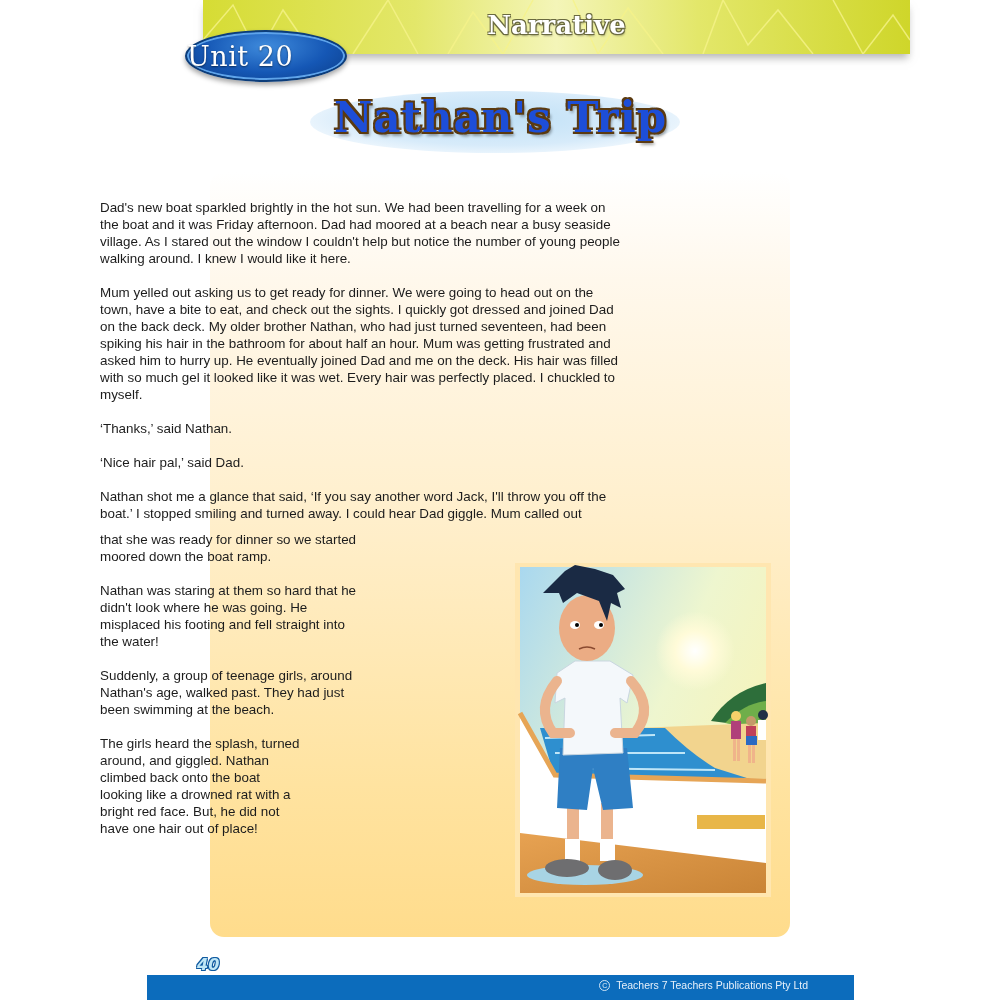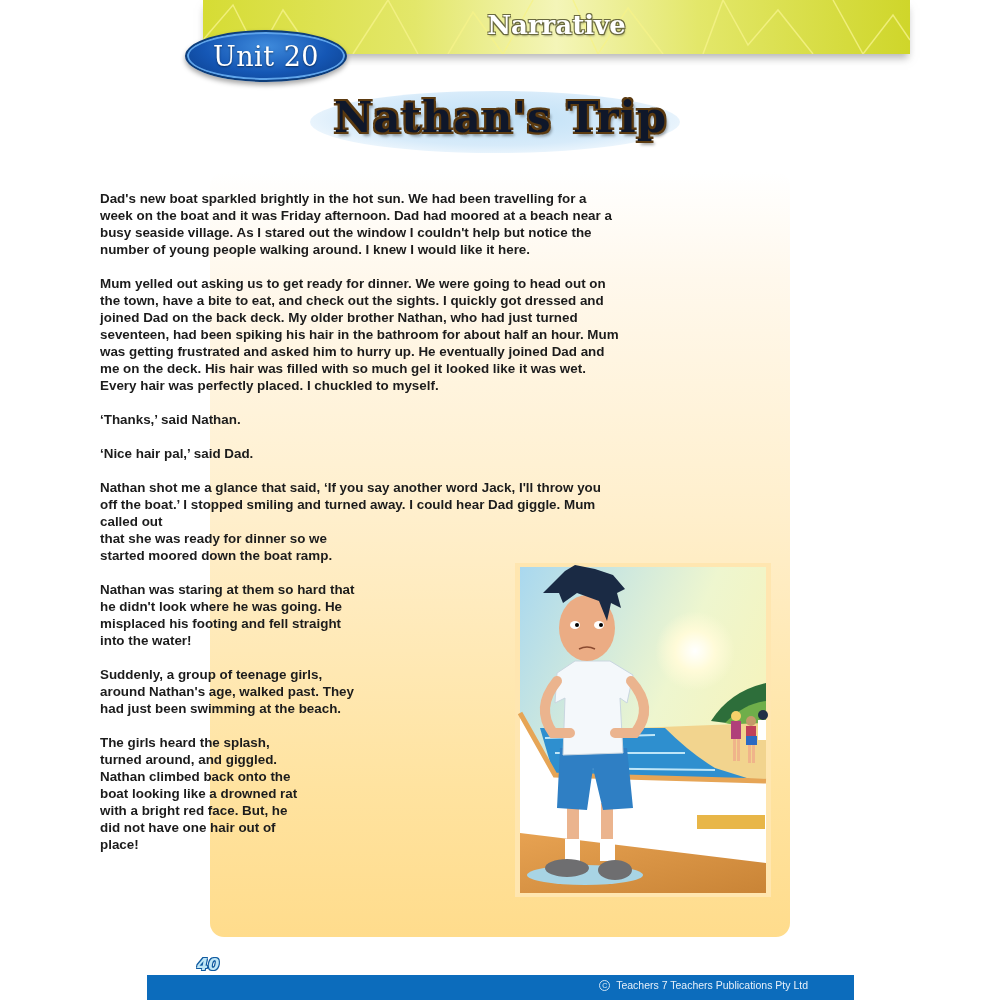--- a/index.html
+++ b/index.html
@@ -22,50 +22,50 @@
     position: absolute; left: 0; width: 707px; top: 10px; text-align: center;
     font-family: "DejaVu Serif", serif; font-size: 26px; font-weight: bold; letter-spacing: 0px;
     color: #ffffff;
     text-shadow: -1px -1px 0 #6a6a40, 1px -1px 0 #6a6a40, -1px 1px 0 #6a6a40, 1px 1px 0 #6a6a40, 1px 2px 2px rgba(0,0,0,0.35);
   }
   .unit-badge {
     position: absolute; left: 38px; top: 30px; width: 158px; height: 48px; border-radius: 50%;
     background: radial-gradient(ellipse at 50% 30%, #3f8bdc 0%, #1557b5 55%, #0b3c86 100%);
     border: 2px solid #0c3d7a;
     box-shadow: 0 0 0 2px #5fa4ea inset, 0 3px 5px rgba(0,0,0,0.35);
-    display: flex; align-items: center; justify-content: center;
+    display: flex; align-items: center; 
   }
   .unit-badge span {
     font-family: "DejaVu Serif", serif; color: #ffffff; font-size: 27px; letter-spacing: 0.5px;
     text-shadow: 0 1px 2px rgba(0,0,0,0.5);
   }
 
   
   .title-oval {
     position: absolute; left: 163px; top: 91px; width: 370px; height: 62px; border-radius: 50%;
     background: radial-gradient(ellipse at 50% 45%, #bfe0f6 0%, #d7ebfa 55%, rgba(235,245,253,0.6) 80%, rgba(255,255,255,0) 100%);
   }
   .story-title {
     position: absolute; left: 0; width: 707px; top: 93px; text-align: center;
     font-family: "DejaVu Serif", serif; font-weight: bold; font-size: 42px; letter-spacing: 1px;
-    color: #0f172a;
+    color: #1d4ed8;
     text-shadow: -2px -2px 0 #5b3a10, 2px -2px 0 #5b3a10, -2px 2px 0 #5b3a10, 2px 2px 0 #5b3a10, 3px 4px 3px rgba(0,0,0,0.35);
   }
 
   
   .panel {
     position: absolute; left: 63px; top: 172px; width: 580px; height: 765px;
     border-radius: 14px;
     background: linear-gradient(180deg, #ffffff 0%, #fff8ec 14%, #ffefcc 45%, #ffe3a0 80%, #ffdc8c 100%);
   }
   .story {
     position: absolute; left: 100px; top: 190px; width: 520px;
     font-family: "Liberation Sans", "DejaVu Sans", sans-serif; font-size: 13.4px; line-height: 17px; color: #1c1c1c;
   }
-  .story p { margin: 0 0 17px 0; font-weight: bold; }
+  .story p { margin: 9px 0 17px 0; }
   .story p.narrow { width: 260px; }
   .story .tight { margin-bottom: 0; }
 
   
   .illustration {
     position: absolute; left: 368px; top: 563px; width: 256px; height: 334px; overflow: hidden;
     background: #e9c58a;
   }
 
   

